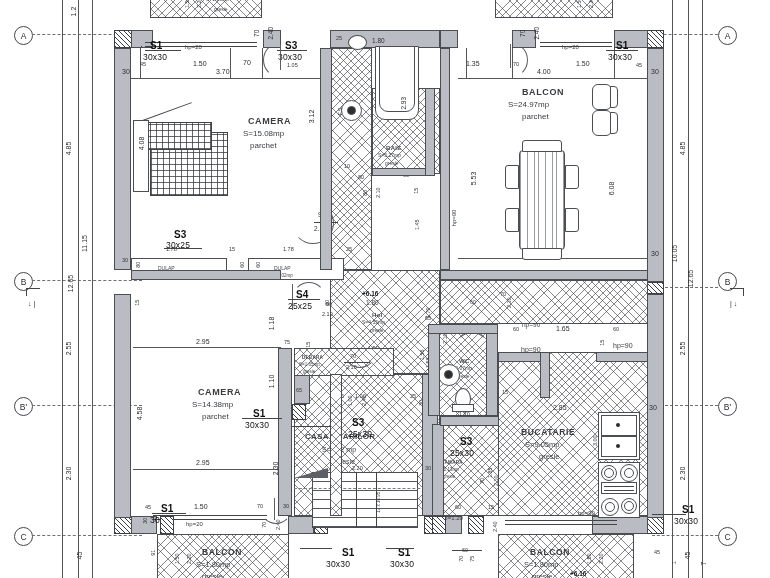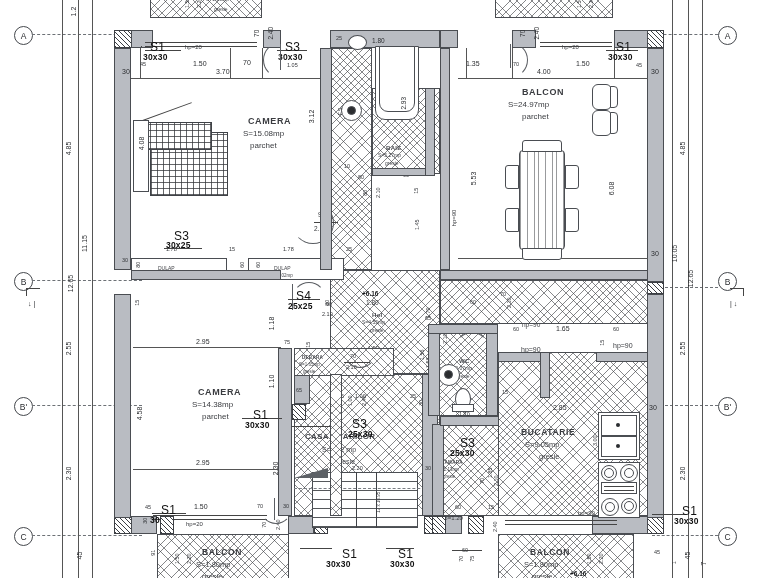--- a/index.html
+++ b/index.html
@@ -47,22 +47,22 @@
 
   
   .t{position:absolute;color:#2b2d30;white-space:nowrap;line-height:1;}
   .room-name{font-size:9px;font-weight:bold;letter-spacing:.6px;color:#3a3c40;}
   .room-sub{font-size:8px;color:#3a3c40;}
   .room-name-sm{font-size:6px;font-weight:bold;letter-spacing:.3px;color:#43454a;}
   .room-sub-sm{font-size:5px;color:#43454a;}
   .dim{font-size:7px;color:#2b2d30;}
   .dim-sm{font-size:5.5px;color:#35373b;}
   .dim-b{font-size:7.5px;font-weight:bold;color:#17191c;}
-  .win-tag{font-size:12px;font-weight:normal;color:#111;letter-spacing:.2px;}
-  .win-size{font-size:8.5px;font-weight:bold;color:#111;letter-spacing:.2px;}
+  .win-tag{font-size:10px;font-weight:bold;color:#111;letter-spacing:.2px;}
+  .win-size{font-size:8.5px;font-weight:normal;color:#111;letter-spacing:.2px;}
   .hp{font-size:6px;color:#3a3c40;}
   .rot90c{transform:rotate(-90deg);transform-origin:50% 50%;}
 
   
   .bub{position:absolute;width:17px;height:17px;border:1px solid #45484d;border-radius:50%;
        display:flex;align-items:center;justify-content:center;font-size:8.5px;color:#2b2d30;background:#fff;}
 
   
   .arc{position:absolute;border:1px solid #5a5d62;border-radius:50%;}
   .leaf{position:absolute;background:#5a5d62;}

